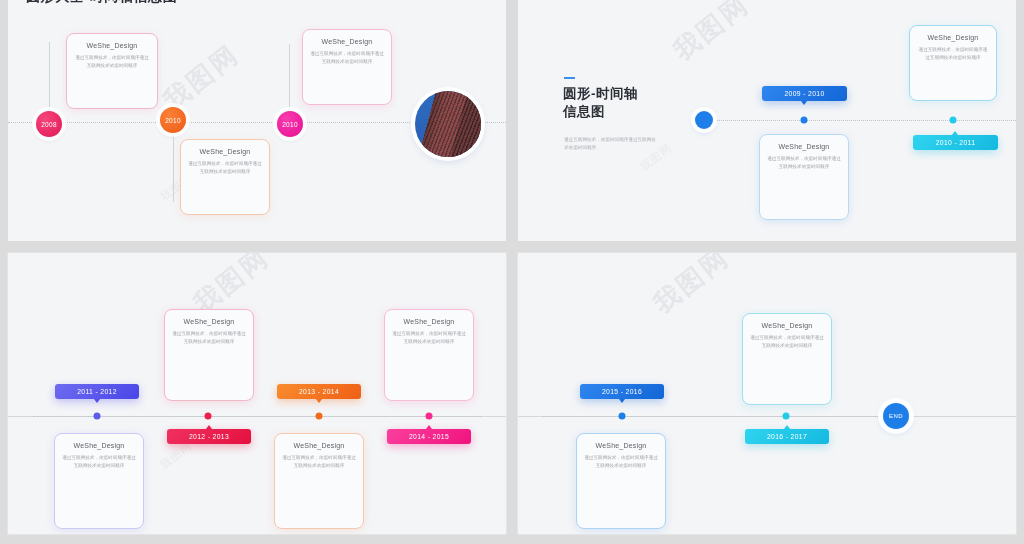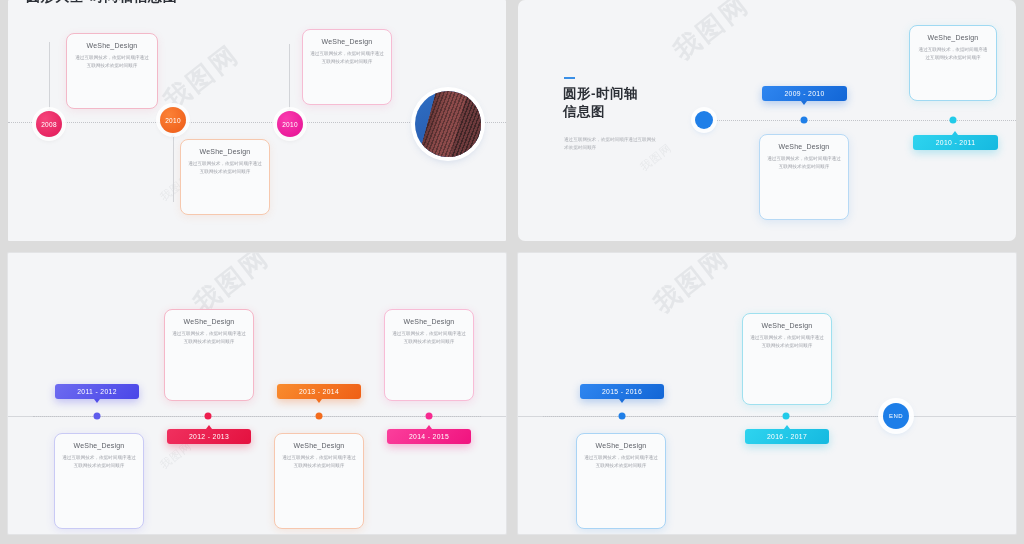--- a/index.html
+++ b/index.html
@@ -16,21 +16,21 @@
     grid-template-columns:512px 512px;
     grid-template-rows:244px 300px;
   }
   .slide{
     position:relative;
     background:#f4f5f7;
     overflow:hidden;
     box-sizing:border-box;
   }
   .slide.s1{margin:0 6px 3px 8px;border-radius:1px;}
-  .slide.s2{margin:0 8px 3px 6px;border-radius:7px;}
+  .slide.s2{margin:0 8px 3px 6px;border-radius:1px;}
   .slide.s3{margin:9px 6px 10px 8px;border-radius:1px;box-shadow:0 0 0 1px #e3e4e6;}
   .slide.s4{margin:9px 8px 10px 6px;border-radius:1px;box-shadow:0 0 0 1px #e3e4e6;}
 
   
   .axis{
     position:absolute;left:0;right:0;height:0;
     border-top:1px dotted #c2c4c9;
   }
   .axis.solid{border-top:1px solid #d5d7db;}
 

